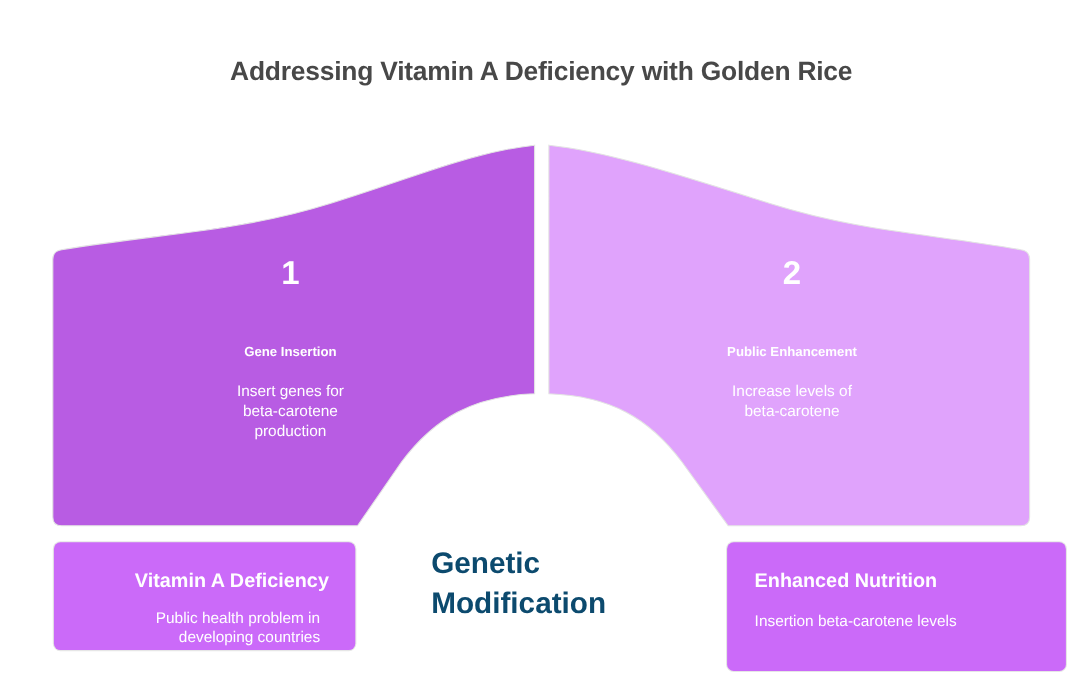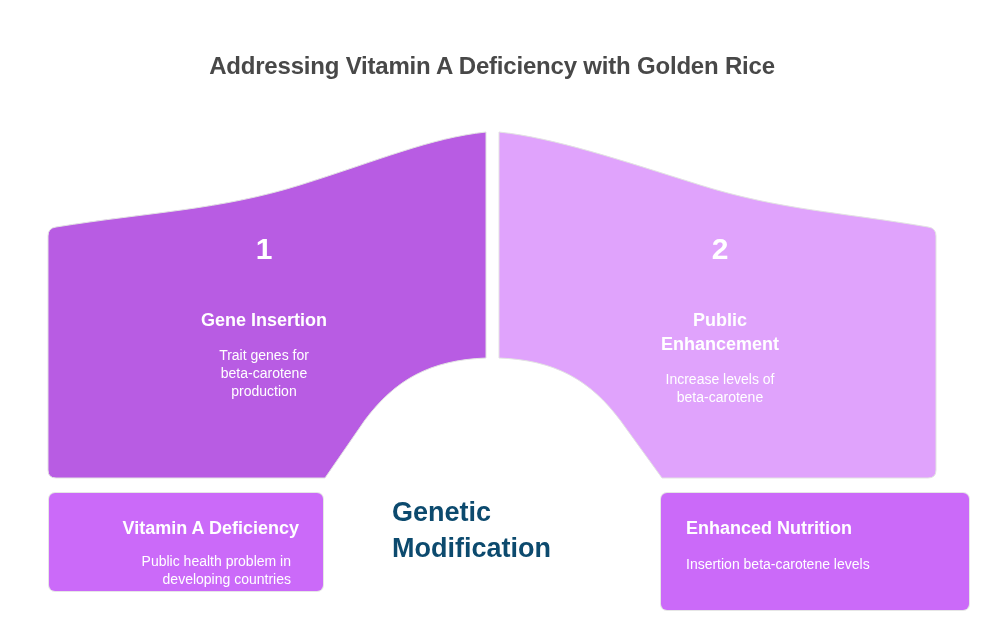--- a/index.html
+++ b/index.html
@@ -3,42 +3,42 @@
 <meta charset="utf-8">
 <style>
   html, body { margin: 0; padding: 0; background: #ffffff; }
   body { width: 984px; height: 625px; position: relative; overflow: hidden;
          font-family: "Liberation Sans", "DejaVu Sans", sans-serif; }
   .title { position: absolute; left: 0; width: 984px; top: 52px; text-align: center;
            font-size: 24px; font-weight: bold; color: #484848; letter-spacing: -0.2px; }
   svg.shapes { position: absolute; left: 0; top: 0; }
   .panel-text { position: absolute; text-align: center; color: #ffffff; }
   .num { font-size: 30px; font-weight: bold; }
-  .ptitle { font-size: 18px; font-weight: bold; line-height: 24px; }
+  .ptitle { font-size: 12px; font-weight: bold; line-height: 24px; }
   .pdesc { font-size: 14px; line-height: 18px; }
   .box { position: absolute; background: #cb6af9; border-radius: 6px; box-shadow: 0 0 0 1px #e6e6e6; }
   .box .btitle { position: absolute; font-size: 18px; font-weight: bold; color: #ffffff; }
   .box .bdesc { position: absolute; font-size: 14px; line-height: 18px; color: #ffffff; }
   .center-label { position: absolute; left: 392px; width: 200px; top: 494px; text-align: left;
                   font-size: 27px; font-weight: bold; color: #0c4a6e; line-height: 36px; }
 </style>
 </head>
 <body>
 
 <div class="title">Addressing Vitamin A Deficiency with Golden Rice</div>
 
 <svg class="shapes" width="984" height="625">
   <path d="M486,132 L486,358 C430,360 395,380 365,420 L325,478 L56,478 Q48,478 48,470 L48,236 Q48,228 56,227 C150,212 220,210 300,185 C380,160 430,138 486,132 Z" fill="#b85ce3" stroke="#e3e3e3" stroke-width="1"></path>
   <path d="M499,132 L499,358 C555,360 590,380 620,420 L662,478 L928,478 Q936,478 936,470 L936,236 Q936,228 928,227 C840,212 780,210 700,185 C620,160 555,138 499,132 Z" fill="#e0a3fc" stroke="#e3e3e3" stroke-width="1"></path>
 </svg>
 
 <div class="panel-text" style="left:164px; width:200px; top:232px;">
   <div class="num">1</div>
   <div class="ptitle" style="margin-top:42px;">Gene Insertion</div>
-  <div class="pdesc" style="margin:14px auto 0; width:120px;">Trait genes for beta-carotene production</div>
+  <div class="pdesc" style="margin:14px auto 0; width:120px;">Insert genes for beta-carotene production</div>
 </div>
 
 <div class="panel-text" style="left:620px; width:200px; top:232px;">
   <div class="num">2</div>
   <div class="ptitle" style="margin:42px auto 0; width:130px;">Public Enhancement</div>
   <div class="pdesc" style="margin:14px auto 0; width:130px;">Increase levels of beta-carotene</div>
 </div>
 
 <div class="box" style="left:49px; top:493px; width:274px; height:98px;">
   <div class="btitle" style="right:24px; top:25px; text-align:right;">Vitamin A Deficiency</div>

